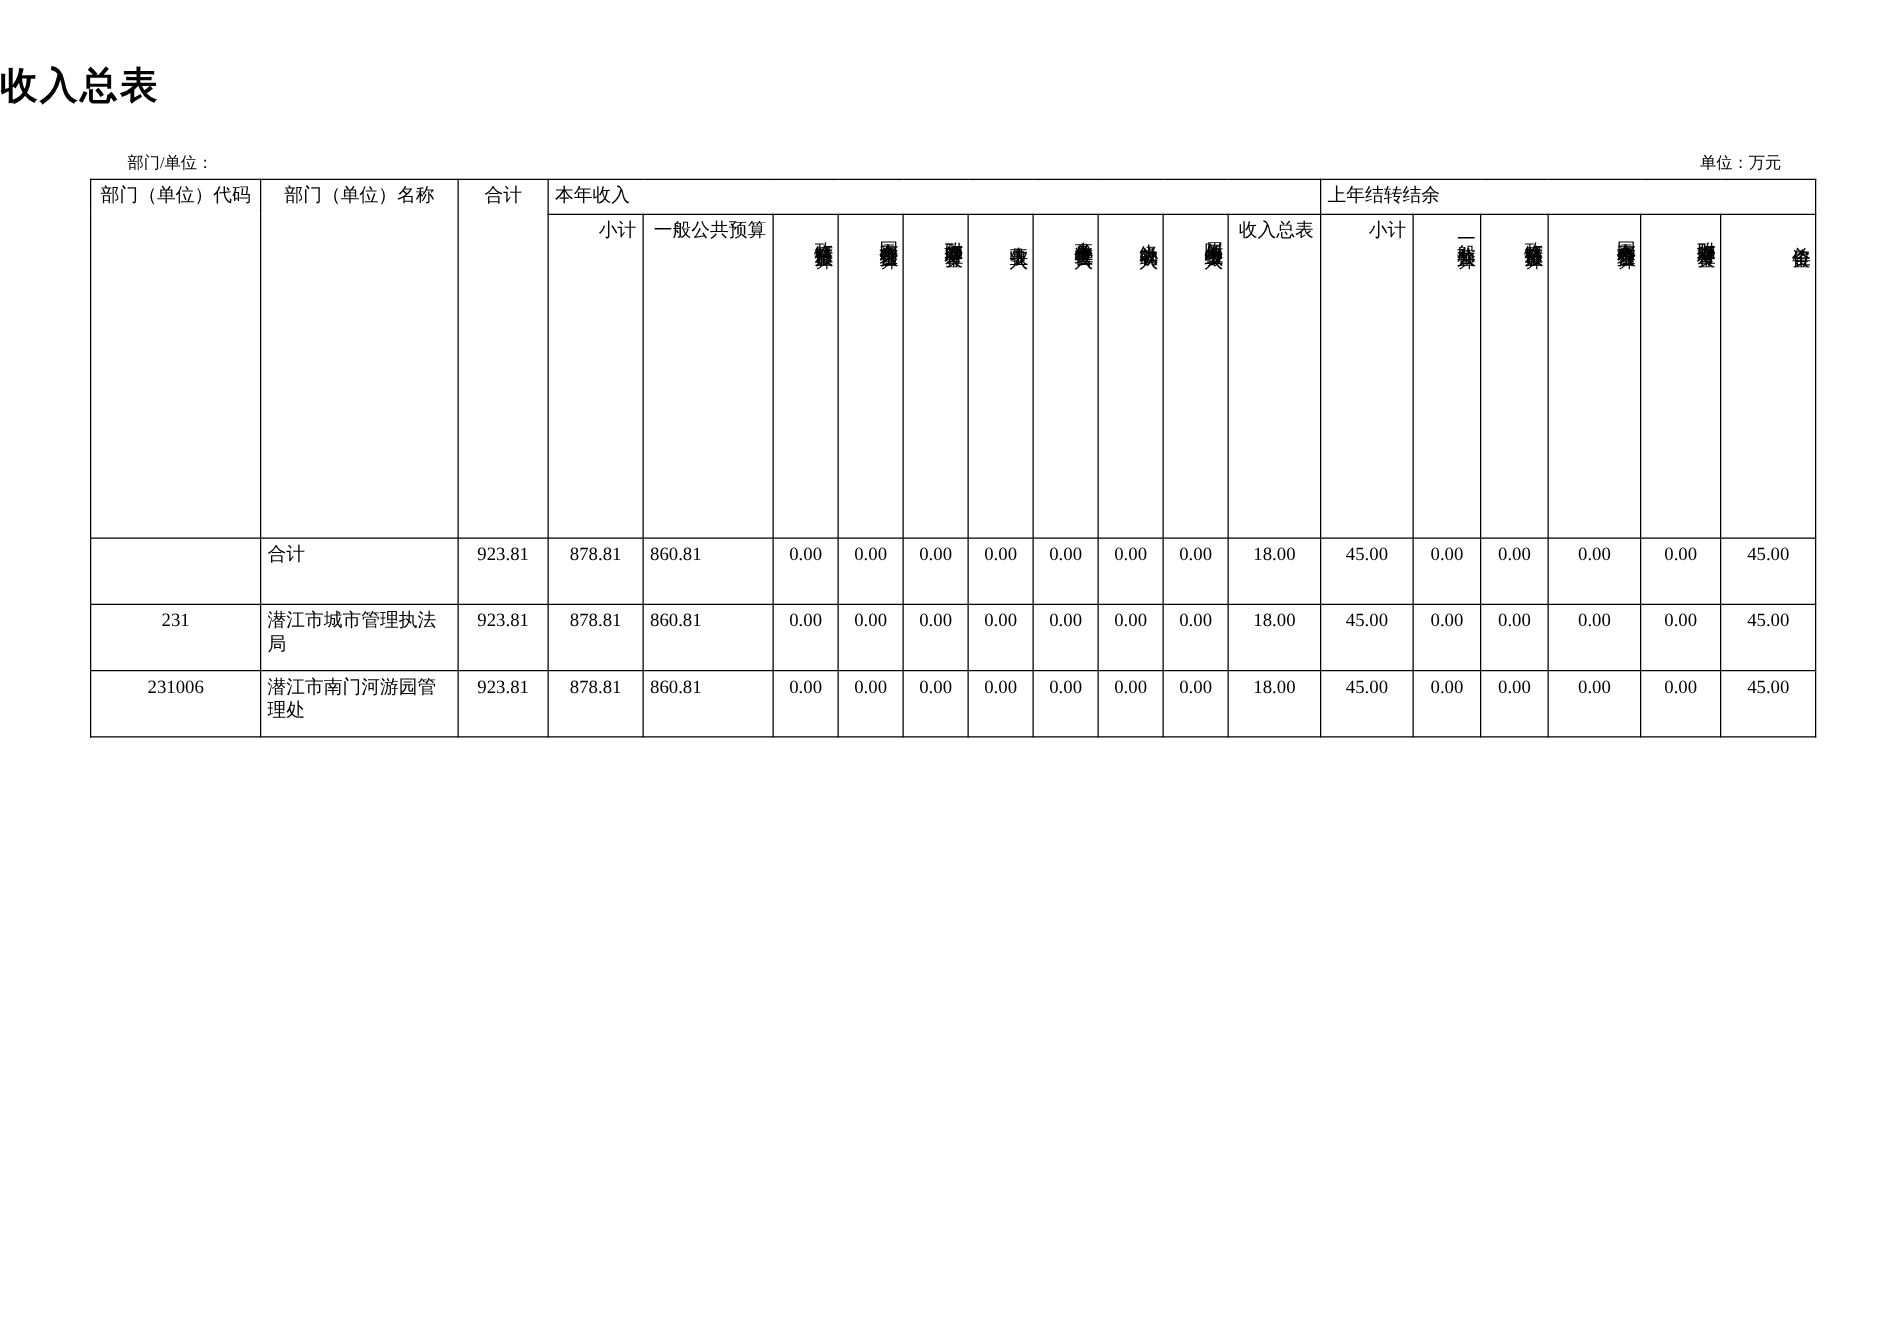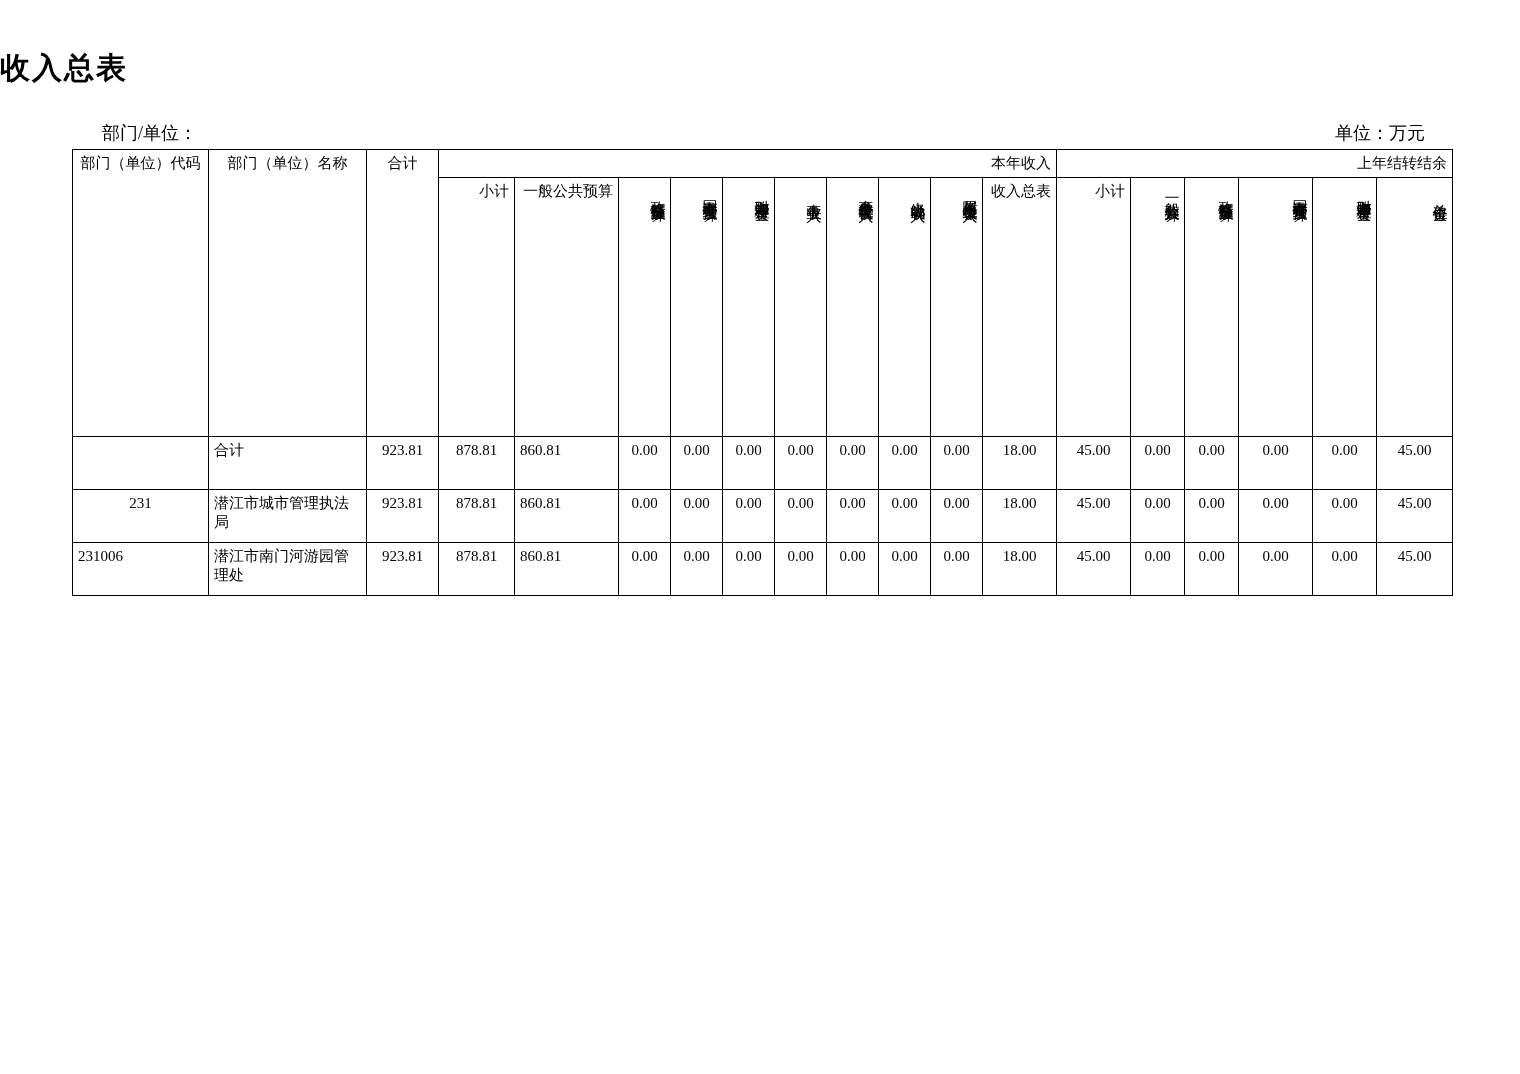--- a/index.html
+++ b/index.html
@@ -25,21 +25,21 @@
     font-weight: bold;
     font-size: 30px;
     letter-spacing: 2px;
     padding-top: 48px;
   }
   .meta-row {
     display: flex;
     justify-content: space-between;
     align-items: flex-end;
     margin: 32px 95px 4px 72px;
-    font-size: 18px;
+    font-size: 13px;
     font-family: "Liberation Serif", "DejaVu Serif", serif;
   }
   .meta-left { padding-left: 30px; }
   .meta-right { padding-right: 0px; }
 
   table.sheet {
     border-collapse: collapse;
     margin-left: 72px;
     width: 1378px;
     table-layout: fixed;
@@ -47,21 +47,21 @@
   table.sheet td, table.sheet th {
     border: 1px solid #000000;
     font-weight: normal;
     font-size: 15px;
     vertical-align: top;
     padding: 4px 5px;
     line-height: 1.25;
     font-family: "Liberation Serif", "DejaVu Serif", serif;
   }
   .grp-head {
-    text-align: right;
+    text-align: left;
     vertical-align: middle;
     font-size: 15px;
   }
   .vert {
     writing-mode: vertical-rl;
     text-orientation: upright;
     letter-spacing: 1px;
     white-space: nowrap;
     line-height: 1.05;
     display: inline-block;
@@ -83,21 +83,21 @@
   }
   .numc {
     text-align: left;
   }
   td.data {
     height: 44px;
     vertical-align: top;
   }
   .code-total { text-align: left; }
   .code-dept { text-align: center; padding-left: 10px; }
-  .code-unit { text-align: left; padding-left: 28px; }
+  .code-unit { text-align: center; padding-left: 28px; }
   .name-indent1 { padding-left: 5px; }
   .name-indent2 { padding-left: 14px; margin-top: 12px; }
 </style>
 </head>
 <body>
 
 <div class="page">
 
   <div class="title">收入总表</div>
 

